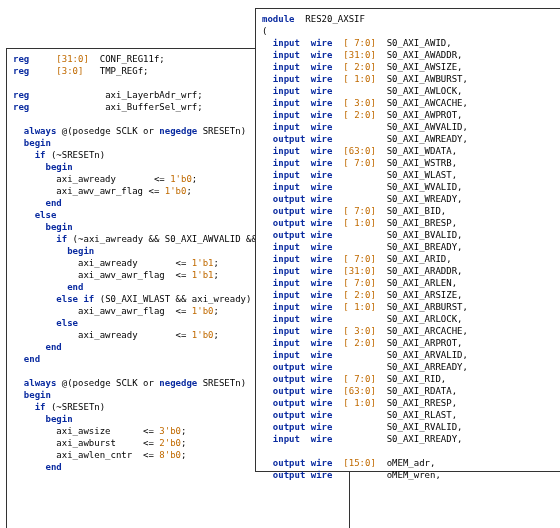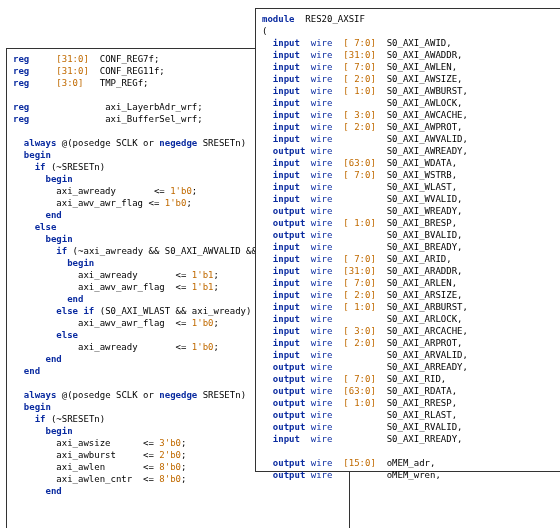--- a/index.html
+++ b/index.html
@@ -2,32 +2,31 @@
 <html><head>
 <meta charset="utf-8">
 <style>
 html,body{margin:0;padding:0;background:#fff;font-family:Consolas,Menlo,monospace;font-size:9px;line-height:12px;color:#000}
 .wrap{position:relative;width:560px;height:528px;overflow:hidden}
 .panel{position:absolute;background:#fff;border:1px solid #333}
 .left{left:6px;top:48px;width:330px;height:474px;padding:4px 6px;z-index:1}
 .right{left:255px;top:8px;width:296px;height:454px;padding:4px 6px;z-index:2}
 .ln{white-space:pre}
 .kw{color:#0a2ba0;font-weight:bold}
-.tp{color:#0a2ba0;font-weight:normal}
+.tp{color:#0a2ba0;font-weight:bold}
 .rng{color:#c06a00}
 .lit{color:#c06a00}
 .id{color:#000}
 </style>
 </head>
 <body>
 <div class="wrap">
 
 <div class="panel left">
   <div id="reg-block">
-        <div class="ln"><span class="kw">reg</span>     <span class="rng">[31:0]  </span><span class="id">CONF_REG7f;</span></div>
         <div class="ln"><span class="kw">reg</span>     <span class="rng">[31:0]  </span><span class="id">CONF_REG11f;</span></div>
         <div class="ln"><span class="kw">reg</span>     <span class="rng">[3:0]   </span><span class="id">TMP_REGf;</span></div>
       </div>
   <div class="ln">&nbsp;</div>
   <div id="reg-block2">
         <div class="ln"><span class="kw">reg</span>              <span class="id">axi_LayerbAdr_wrf;</span></div>
         <div class="ln"><span class="kw">reg</span>              <span class="id">axi_BufferSel_wrf;</span></div>
       </div>
   <div class="ln">&nbsp;</div>
   <div id="always1">
@@ -53,45 +52,44 @@
         <div class="ln">  <span class="kw">end</span></div>
       </div>
   <div class="ln">&nbsp;</div>
   <div id="always2">
         <div class="ln">  <span class="kw">always</span> @(posedge <span class="id">SCLK</span> or <span class="kw">negedge</span> SRESETn)</div>
         <div class="ln">  <span class="kw">begin</span></div>
         <div class="ln">    <span class="kw">if</span> (~SRESETn)</div>
         <div class="ln">      <span class="kw">begin</span></div>
         <div class="ln">        axi_awsize      &lt;= <span class="lit">3'b0</span>;</div>
         <div class="ln">        axi_awburst     &lt;= <span class="lit">2'b0</span>;</div>
-        <div class="ln">        axi_awlen       &lt;= <span class="lit">8'b0</span>;</div>
         <div class="ln">        axi_awlen_cntr  &lt;= <span class="lit">8'b0</span>;</div>
         <div class="ln">      <span class="kw">end</span></div>
       </div>
 </div>
 
 <div class="panel right">
   <div class="ln"><span class="kw">module</span><span>  RES20_AXSIF</span></div>
   <div class="ln">(</div>
   <div id="ports">
         <div class="ln">  <span class="kw">input  </span><span class="tp">wire  </span><span class="rng">[ 7:0]  </span><span class="id">S0_AXI_AWID,</span></div>
         <div class="ln">  <span class="kw">input  </span><span class="tp">wire  </span><span class="rng">[31:0]  </span><span class="id">S0_AXI_AWADDR,</span></div>
-        <div class="ln">  <span class="kw">input  </span><span class="tp">wire  </span><span class="rng">[ 7:0]  </span><span class="id">S0_AXI_AWLEN,</span></div>
         <div class="ln">  <span class="kw">input  </span><span class="tp">wire  </span><span class="rng">[ 2:0]  </span><span class="id">S0_AXI_AWSIZE,</span></div>
         <div class="ln">  <span class="kw">input  </span><span class="tp">wire  </span><span class="rng">[ 1:0]  </span><span class="id">S0_AXI_AWBURST,</span></div>
         <div class="ln">  <span class="kw">input  </span><span class="tp">wire  </span><span class="rng">        </span><span class="id">S0_AXI_AWLOCK,</span></div>
         <div class="ln">  <span class="kw">input  </span><span class="tp">wire  </span><span class="rng">[ 3:0]  </span><span class="id">S0_AXI_AWCACHE,</span></div>
         <div class="ln">  <span class="kw">input  </span><span class="tp">wire  </span><span class="rng">[ 2:0]  </span><span class="id">S0_AXI_AWPROT,</span></div>
         <div class="ln">  <span class="kw">input  </span><span class="tp">wire  </span><span class="rng">        </span><span class="id">S0_AXI_AWVALID,</span></div>
         <div class="ln">  <span class="kw">output </span><span class="tp">wire  </span><span class="rng">        </span><span class="id">S0_AXI_AWREADY,</span></div>
         <div class="ln">  <span class="kw">input  </span><span class="tp">wire  </span><span class="rng">[63:0]  </span><span class="id">S0_AXI_WDATA,</span></div>
         <div class="ln">  <span class="kw">input  </span><span class="tp">wire  </span><span class="rng">[ 7:0]  </span><span class="id">S0_AXI_WSTRB,</span></div>
         <div class="ln">  <span class="kw">input  </span><span class="tp">wire  </span><span class="rng">        </span><span class="id">S0_AXI_WLAST,</span></div>
         <div class="ln">  <span class="kw">input  </span><span class="tp">wire  </span><span class="rng">        </span><span class="id">S0_AXI_WVALID,</span></div>
         <div class="ln">  <span class="kw">output </span><span class="tp">wire  </span><span class="rng">        </span><span class="id">S0_AXI_WREADY,</span></div>
+        <div class="ln">  <span class="kw">output </span><span class="tp">wire  </span><span class="rng">[ 7:0]  </span><span class="id">S0_AXI_BID,</span></div>
         <div class="ln">  <span class="kw">output </span><span class="tp">wire  </span><span class="rng">[ 1:0]  </span><span class="id">S0_AXI_BRESP,</span></div>
         <div class="ln">  <span class="kw">output </span><span class="tp">wire  </span><span class="rng">        </span><span class="id">S0_AXI_BVALID,</span></div>
         <div class="ln">  <span class="kw">input  </span><span class="tp">wire  </span><span class="rng">        </span><span class="id">S0_AXI_BREADY,</span></div>
         <div class="ln">  <span class="kw">input  </span><span class="tp">wire  </span><span class="rng">[ 7:0]  </span><span class="id">S0_AXI_ARID,</span></div>
         <div class="ln">  <span class="kw">input  </span><span class="tp">wire  </span><span class="rng">[31:0]  </span><span class="id">S0_AXI_ARADDR,</span></div>
         <div class="ln">  <span class="kw">input  </span><span class="tp">wire  </span><span class="rng">[ 7:0]  </span><span class="id">S0_AXI_ARLEN,</span></div>
         <div class="ln">  <span class="kw">input  </span><span class="tp">wire  </span><span class="rng">[ 2:0]  </span><span class="id">S0_AXI_ARSIZE,</span></div>
         <div class="ln">  <span class="kw">input  </span><span class="tp">wire  </span><span class="rng">[ 1:0]  </span><span class="id">S0_AXI_ARBURST,</span></div>
         <div class="ln">  <span class="kw">input  </span><span class="tp">wire  </span><span class="rng">        </span><span class="id">S0_AXI_ARLOCK,</span></div>
         <div class="ln">  <span class="kw">input  </span><span class="tp">wire  </span><span class="rng">[ 3:0]  </span><span class="id">S0_AXI_ARCACHE,</span></div>

